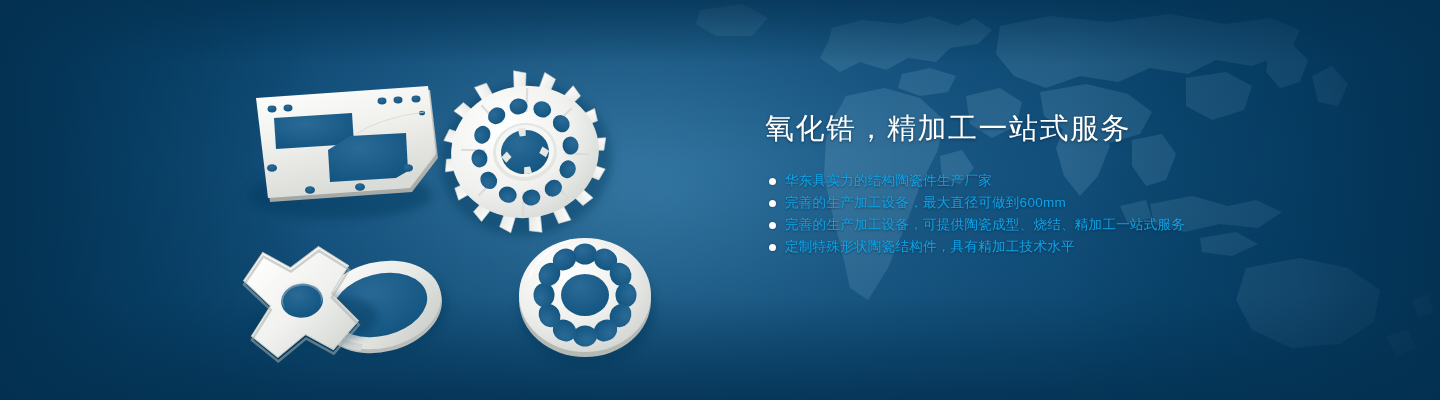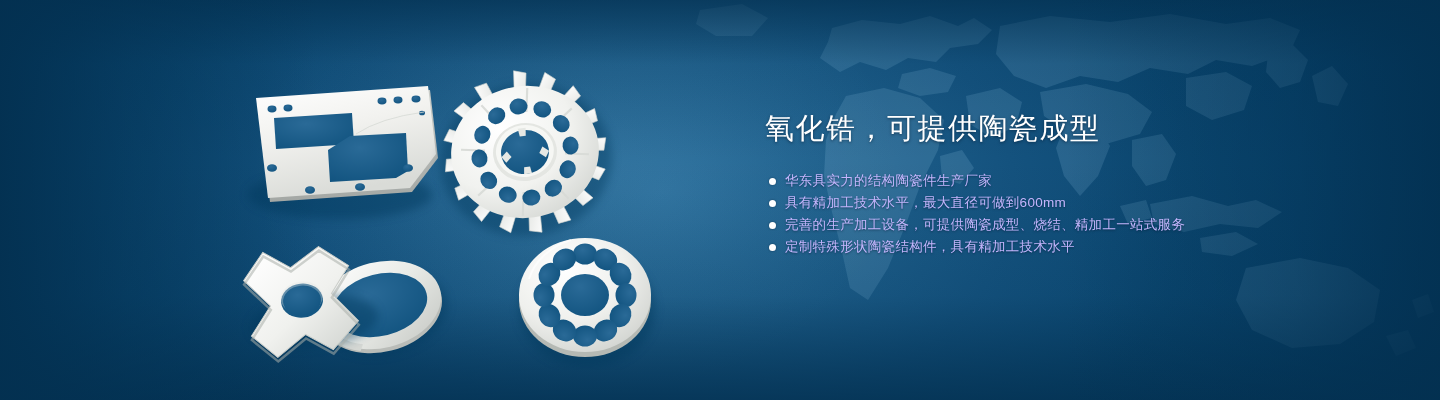--- a/index.html
+++ b/index.html
@@ -89,21 +89,21 @@
     width: 7px;
     height: 7px;
     border-radius: 50%;
     background: #ffffff;
     flex: 0 0 auto;
     margin-right: 9px;
     box-shadow: 0 0 2px rgba(0,20,40,0.5);
   }
   .bullet-text {
     font-size: 13.5px;
-    color: #c4b5fd;
+    color: #0ea5e9;
     letter-spacing: 0.3px;
     text-shadow: 0 1px 2px rgba(0,20,40,0.5);
   }
 </style>
 </head>
 <body>
 
 <div id="banner">
 
   <div class="bg-base"></div>
@@ -321,30 +321,30 @@
         </g>
 
         <ellipse cx="0" cy="0" rx="24" ry="21" fill="url(#gHole)"></ellipse>
 
         <path d="M-56 -16 A66 57 0 0 1 -14 -55" fill="none" stroke="#ffffff" stroke-width="2" opacity="0.65"></path>
       </g>
     </svg>
   </div>
 
   <div class="copy">
-    <div class="headline">氧化锆，可提供陶瓷成型</div>
+    <div class="headline">氧化锆，精加工一站式服务</div>
 
     <ul class="bullets">
       <li class="bullet">
         <span class="bullet-dot"></span>
         <span class="bullet-text">华东具实力的结构陶瓷件生产厂家</span>
       </li>
       <li class="bullet">
         <span class="bullet-dot"></span>
-        <span class="bullet-text">具有精加工技术水平，最大直径可做到600mm</span>
+        <span class="bullet-text">完善的生产加工设备，最大直径可做到600mm</span>
       </li>
       <li class="bullet">
         <span class="bullet-dot"></span>
         <span class="bullet-text">完善的生产加工设备，可提供陶瓷成型、烧结、精加工一站式服务</span>
       </li>
       <li class="bullet">
         <span class="bullet-dot"></span>
         <span class="bullet-text">定制特殊形状陶瓷结构件，具有精加工技术水平</span>
       </li>
     </ul>

